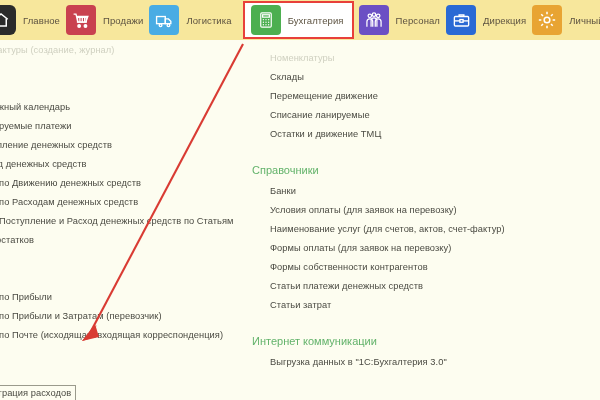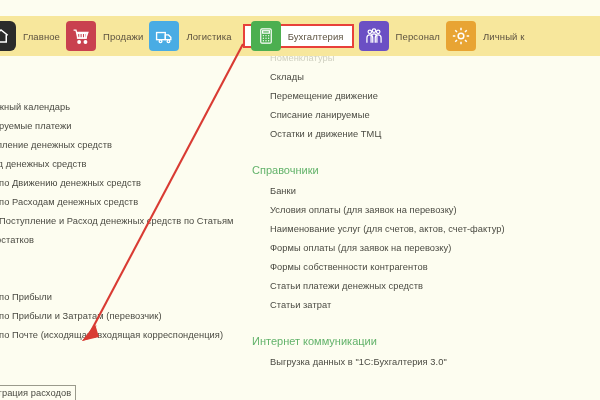--- a/index.html
+++ b/index.html
@@ -10,21 +10,20 @@
     position:relative;
   }
 
   
   #topnav{
     position:absolute;left:0;top:0;width:600px;height:40px;
     background:#f7e79c;
     display:flex;align-items:center;
     overflow:hidden;
     z-index:5;
-    margin-top:16px;
   }
   .nav-item{
     display:flex;align-items:center;
     height:40px;
     flex:0 0 auto;
     padding:0 6px 0 0;
     position:relative;
   }
   .nav-icon{
     width:30px;height:30px;
@@ -40,21 +39,21 @@
     letter-spacing:.1px;
   }
   
   #nav-main{margin-left:-14px;}
   #nav-main .nav-icon{background:#2b2b2b;border-radius:6px;}
 
   
   #nav-buh{
     background:#ffffff;
     border:2px solid #e8403a;
-    height:24px;
+    height:38px;
     padding:0 8px 0 6px;
     margin:0 5px;
     box-sizing:border-box;
     align-self:center;
   }
 
   
   #arrow-overlay{
     position:absolute;left:0;top:0;width:600px;height:400px;
     pointer-events:none;z-index:6;
@@ -162,20 +161,31 @@
           <circle cx="12" cy="5.6" r="2.1"></circle>
           <circle cx="17" cy="7" r="2.1"></circle>
         <path d="M3.5 20v-6a3.5 3.5 0 017 0v6"></path>
         <path d="M8.5 20v-7a3.5 3.5 0 017 0v7"></path>
         <path d="M13.5 20v-6a3.5 3.5 0 017 0v6"></path>
       </svg>
     </span>
     <span class="nav-label">Персонал</span>
   </div>
 
+  <div class="nav-item">
+    <span class="nav-icon" style="background:#2a69d4">
+      <svg width="19" height="19" viewBox="0 0 24 24" fill="none" stroke="#ffffff" stroke-width="1.7">
+        <rect x="3" y="7" width="18" height="12" rx="1.3"></rect>
+        <path d="M9 7V5h6v2"></path>
+        <line x1="3" y1="12.5" x2="21" y2="12.5"></line>
+        <rect x="10" y="10.8" width="4" height="3.4" fill="#2a69d4"></rect>
+      </svg>
+    </span>
+    <span class="nav-label">Дирекция</span>
+  </div>
 
   <div class="nav-item">
     <span class="nav-icon" style="background:#e8a433">
       <svg width="20" height="20" viewBox="0 0 24 24" fill="none" stroke="#ffffff" stroke-width="1.8">
         <circle cx="12" cy="12" r="3.4"></circle>
         <path d="M12 2.2v3M12 18.8v3M2.2 12h3M18.8 12h3M5.1 5.1l2.1 2.1M16.8 16.8l2.1 2.1M18.9 5.1l-2.1 2.1M7.2 16.8l-2.1 2.1"></path>
       </svg>
     </span>
     <span class="nav-label">Личный к</span>
   </div>

